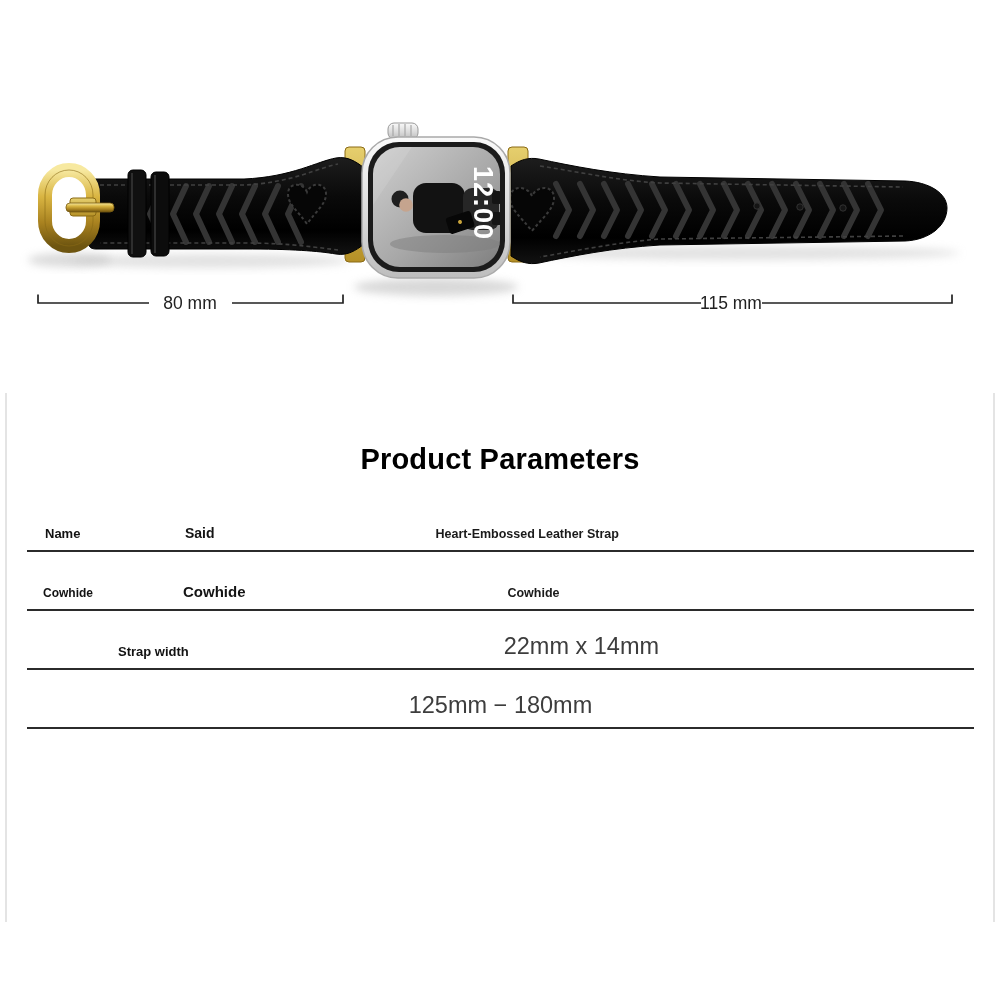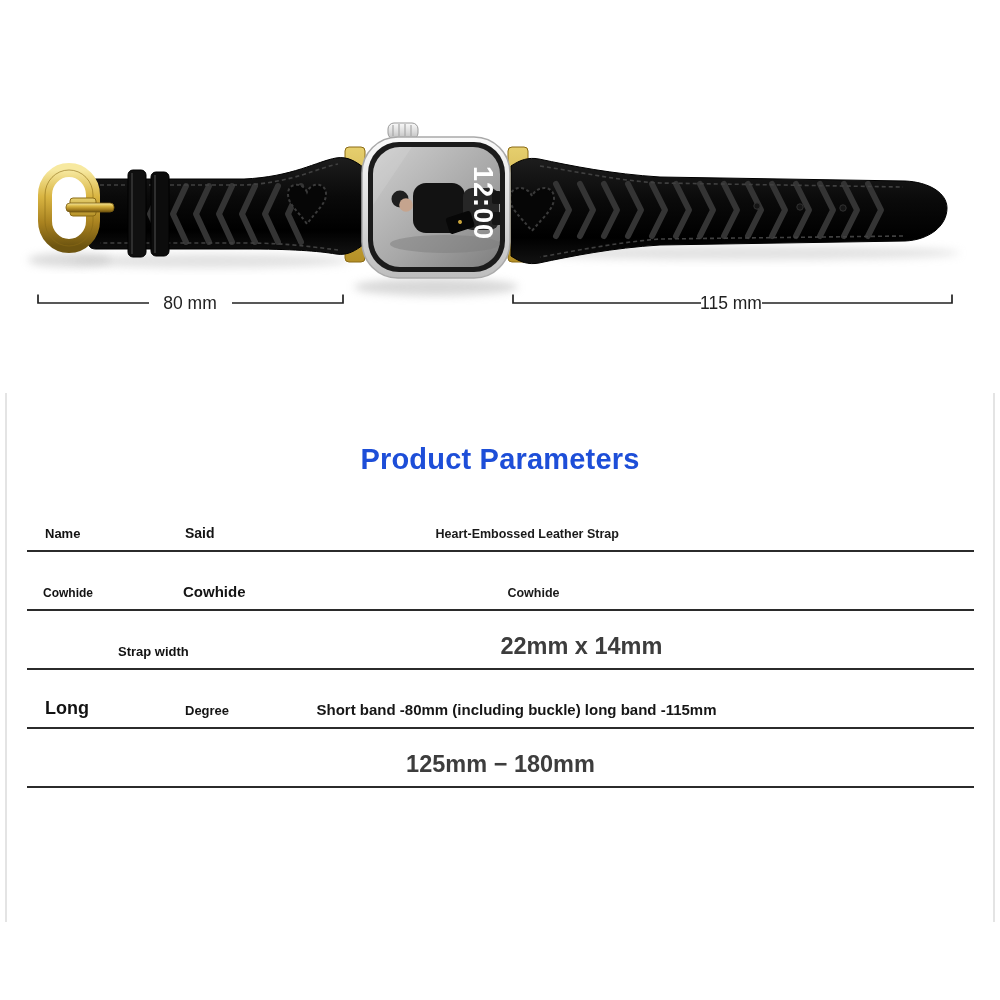--- a/index.html
+++ b/index.html
@@ -12,34 +12,34 @@
   svg text{font-family:"Liberation Sans",sans-serif;}
   .dim-text{font-size:17.5px;fill:#212121;}
   .time-text{font-size:27px;font-weight:bold;fill:#ffffff;letter-spacing:1px;}
 
   
   .edge-line{position:absolute;top:393px;height:529px;width:2px;background:#e4e4e4;}
   .edge-left{left:5px;} .edge-right{left:993px;}
 
   
   .page-title{position:absolute;top:443px;left:0;width:1000px;text-align:center;
-              font-size:29px;font-weight:bold;color:#1d4ed8;letter-spacing:.2px;}
+              font-size:29px;font-weight:bold;color:#000000;letter-spacing:.2px;}
 
   
   .params{position:absolute;top:493px;left:27px;width:947px;}
   .param-row{display:flex;align-items:flex-end;justify-content:space-between;
              box-sizing:border-box;height:59px;padding-bottom:10px;
              border-bottom:2px solid #2b2b2b;position:relative;}
   .row-labels{position:relative;flex:0 0 auto;display:flex;align-items:flex-end;}
   .lp{font-weight:bold;font-size:13px;color:#121212;line-height:1;}
   .ls{position:absolute;bottom:0;font-weight:bold;font-size:14px;color:#141414;line-height:1;white-space:nowrap;}
   .row-value{flex:1 1 auto;text-align:center;line-height:1;white-space:nowrap;}
   .v-sm{font-size:12.5px;font-weight:bold;color:#1a1a1a;}
   .v-md{font-size:15px;font-weight:bold;color:#161616;}
-  .v-lg{font-size:23.5px;font-weight:700;color:#3d3d3d;}
+  .v-lg{font-size:23.5px;font-weight:400;color:#3d3d3d;}
 
   .r1 .lp{margin-left:18px;} .r1 .ls{left:158px;}
   .r2 .lp{margin-left:23px;}
   .r3 .lp{margin-left:16px;font-size:12px;} .r3 .ls{left:156px;font-size:15px;}
   .r4 .lp{margin-left:98px;}
   .r5 .lp{margin-left:91px;}
   .r6 .lp{margin-left:18px;font-size:18px;} .r6 .ls{left:158px;font-size:13px;}
   .r6 .row-value{padding-right:30px;}
   .r7 .lp{margin-left:18px;}
 </style>
@@ -230,26 +230,19 @@
     </div>
 
 
     <div class="param-row r5">
       <div class="row-labels">
         <span class="lp">Strap width</span>
       </div>
       <div class="row-value v-lg">22mm x 14mm</div>
     </div>
 
-    <div class="param-row r6">
-      <div class="row-labels">
-        <span class="lp">Long</span>
-        <span class="ls">Degree</span>
-      </div>
-      <div class="row-value v-md">Short band -80mm (including buckle) long band -115mm</div>
-    </div>
 
     <div class="param-row r7">
       <div class="row-value v-lg">125mm − 180mm</div>
     </div>
 
   </div>
 </div>
 
 </body></html>

